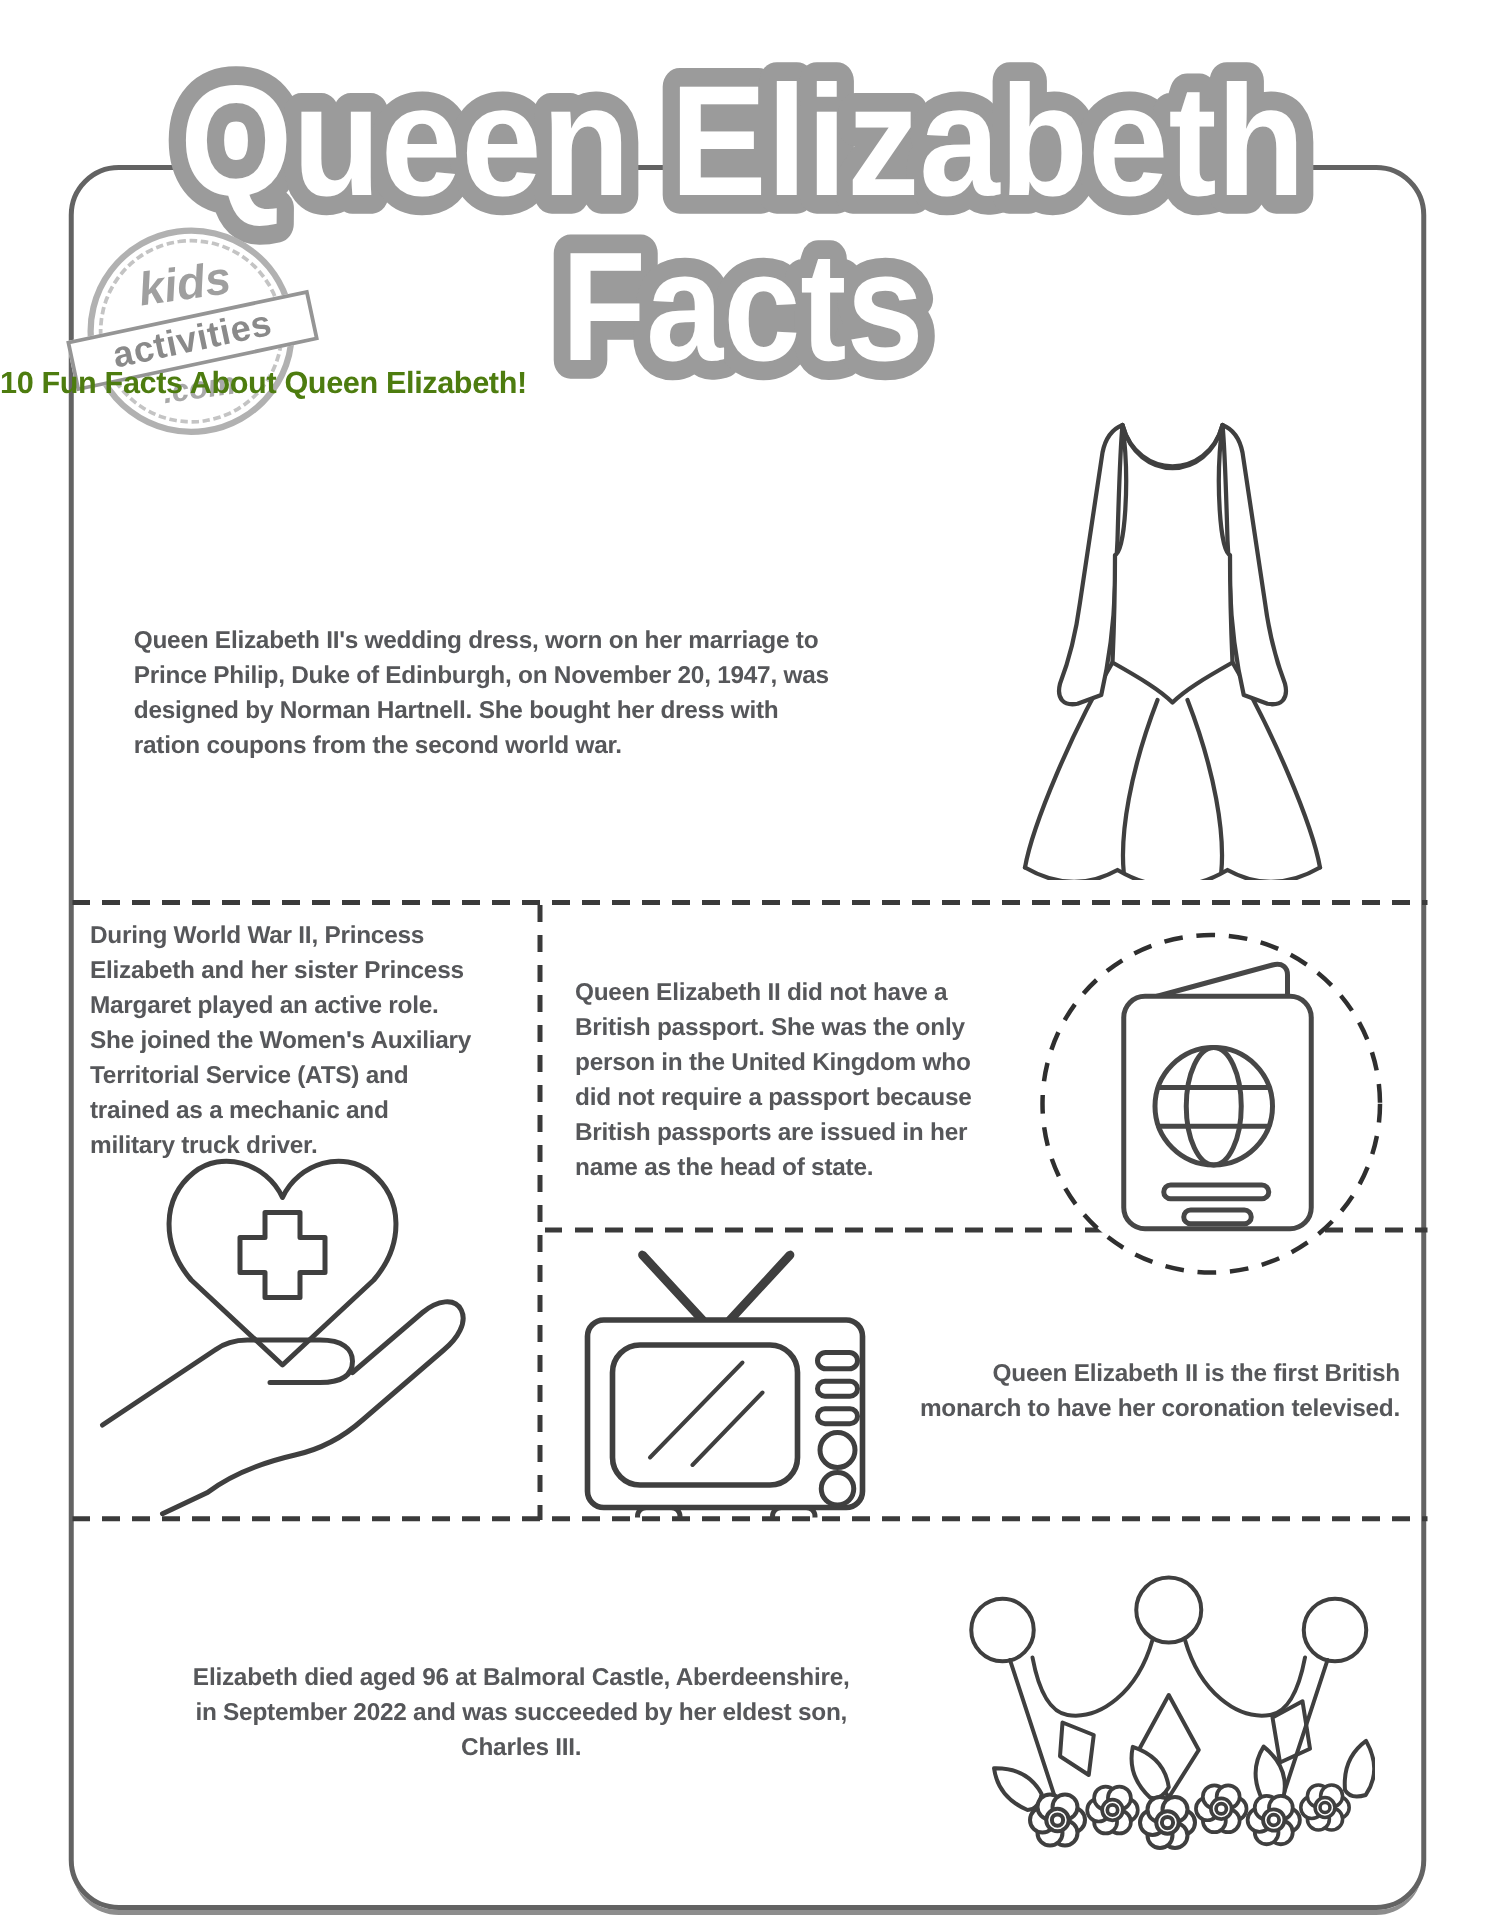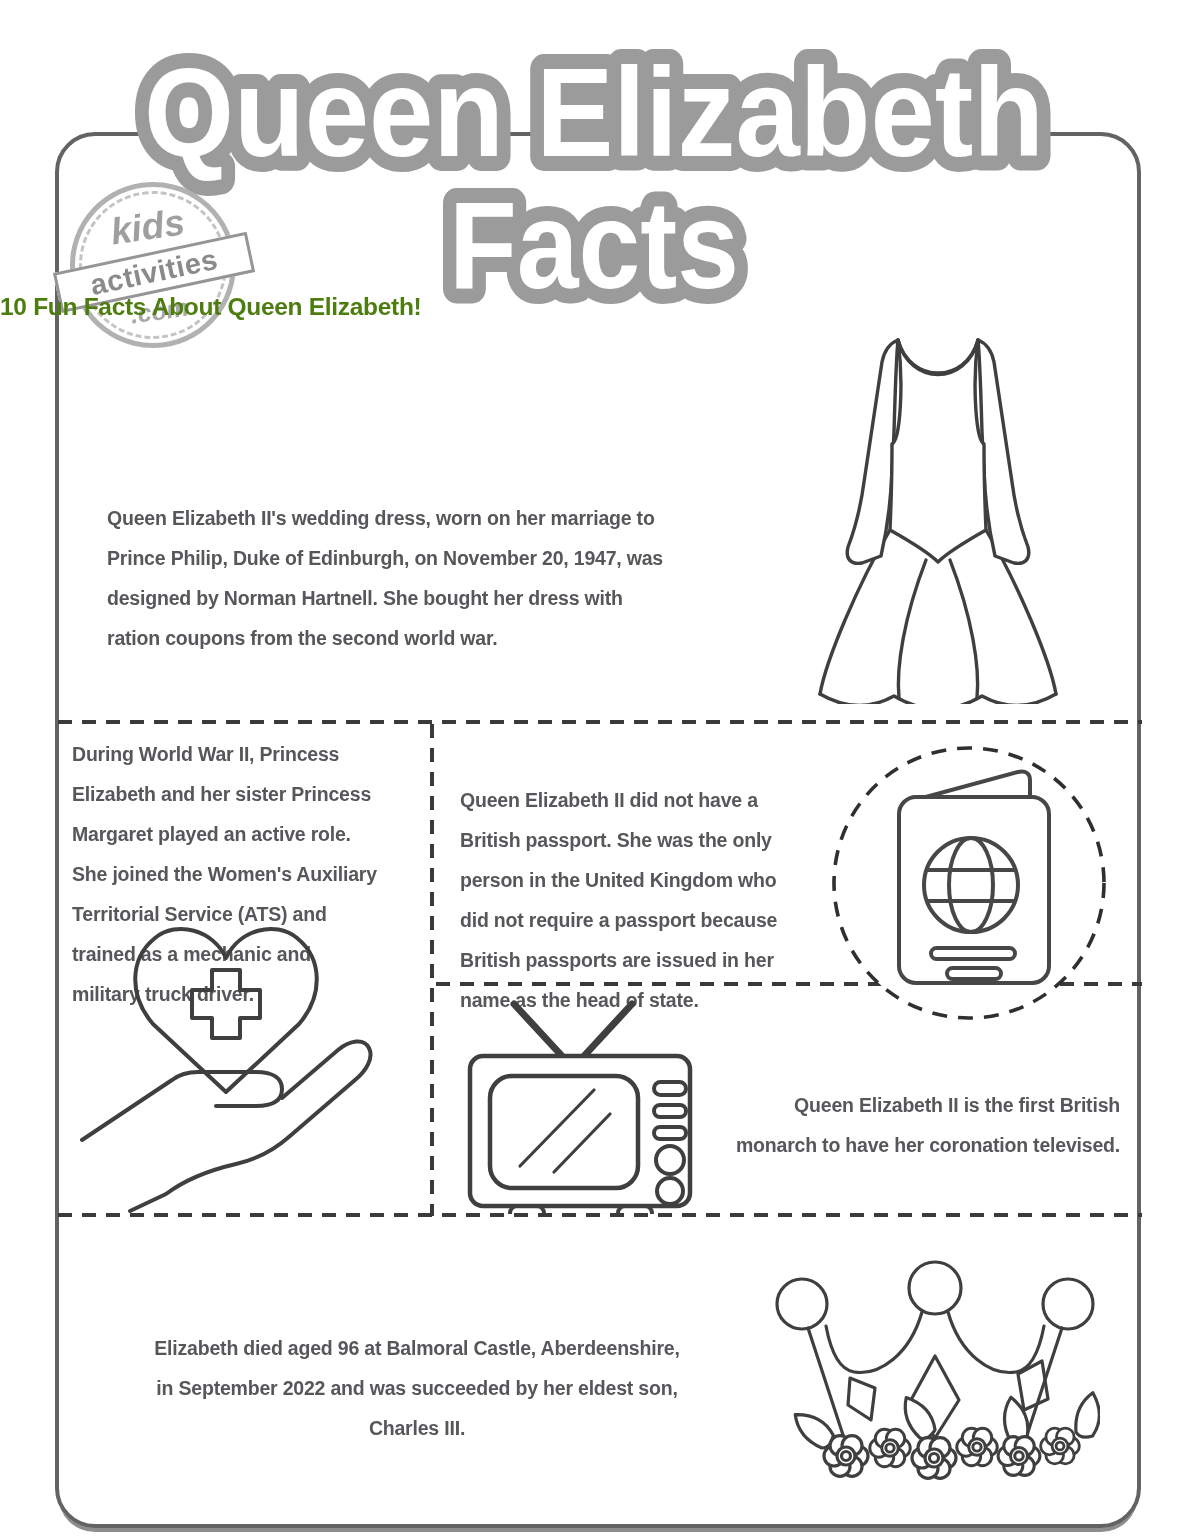--- a/index.html
+++ b/index.html
@@ -18,21 +18,21 @@
   #logo .ring-outer{position:absolute;inset:0;border:5px solid #b1b1b1;border-radius:50%;background:#fff;}
   #logo .ring-dash{position:absolute;inset:9px;border:3px dashed #c4c4c4;border-radius:50%;}
   #logo .t-kids{position:absolute;top:24px;left:0;width:100%;text-align:center;
         font-size:37px;font-weight:700;font-style:italic;color:#9f9f9f;}
   #logo .t-activities{position:absolute;top:70px;left:-16px;right:-16px;background:#fff;
         border:3px solid #959595;transform:rotate(-4deg);text-align:center;
         font-size:29px;font-weight:700;color:#8a8a8a;padding:1px 0;letter-spacing:0.5px;}
   #logo .t-com{position:absolute;top:115px;left:0;width:100%;text-align:center;
         font-size:25px;font-weight:700;font-style:italic;color:#a8a8a8;}
   
-  .fact{position:absolute;font-weight:700;color:#56575a;font-size:19.5px;line-height:40px;
+  .fact{position:absolute;font-weight:700;color:#56575a;font-size:19.5px;line-height:28px;
         white-space:pre-line;letter-spacing:-0.2px;}
   #fact-dress{left:107px;top:476px;width:620px;text-align:left;}
   #fact-ats{left:72px;top:712px;width:350px;text-align:left;}
   #fact-passport{left:460px;top:758px;width:400px;text-align:left;}
   #fact-tv{left:680px;top:1063px;width:440px;text-align:right;}
   #fact-death{left:107px;top:1306px;width:620px;text-align:center;}
   
   .dash-h{position:absolute;height:4px;
         background:repeating-linear-gradient(90deg,#3a3a3a 0 14px,transparent 14px 24px);}
   .dash-v{position:absolute;width:4px;

